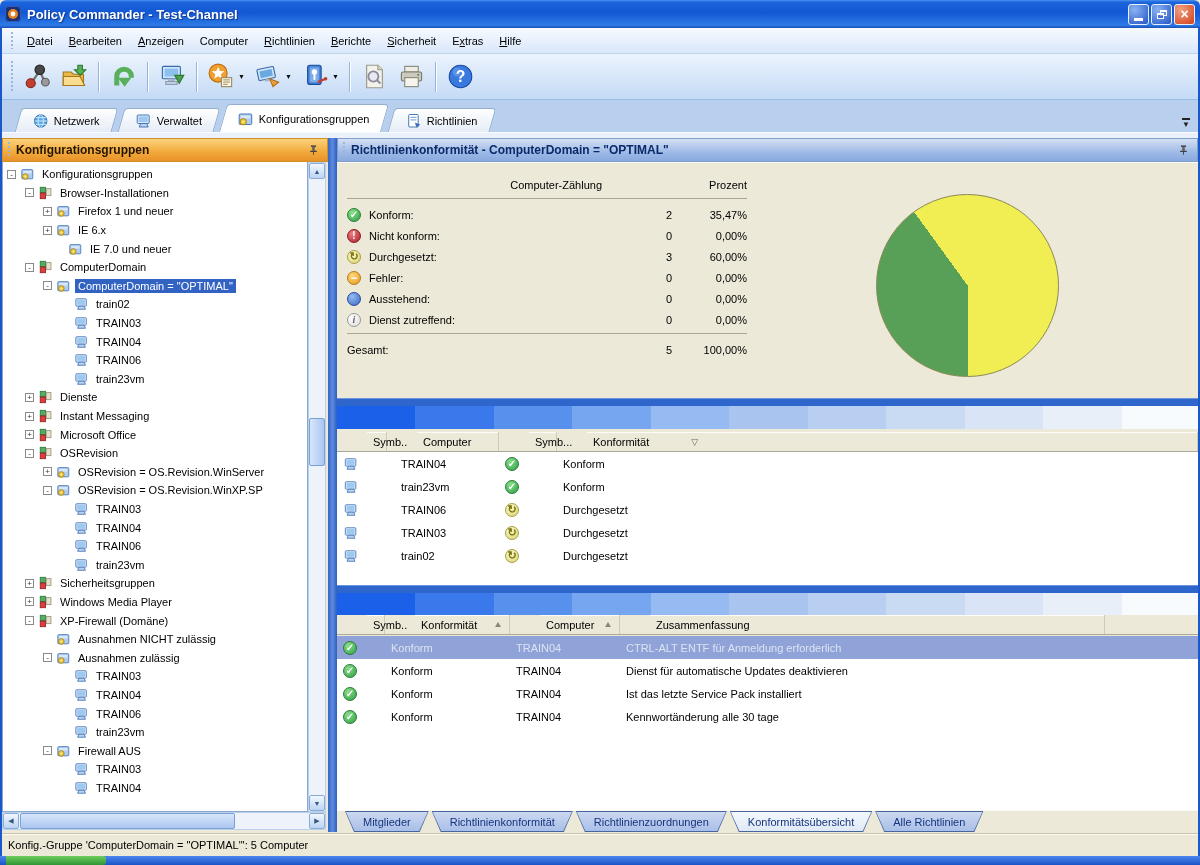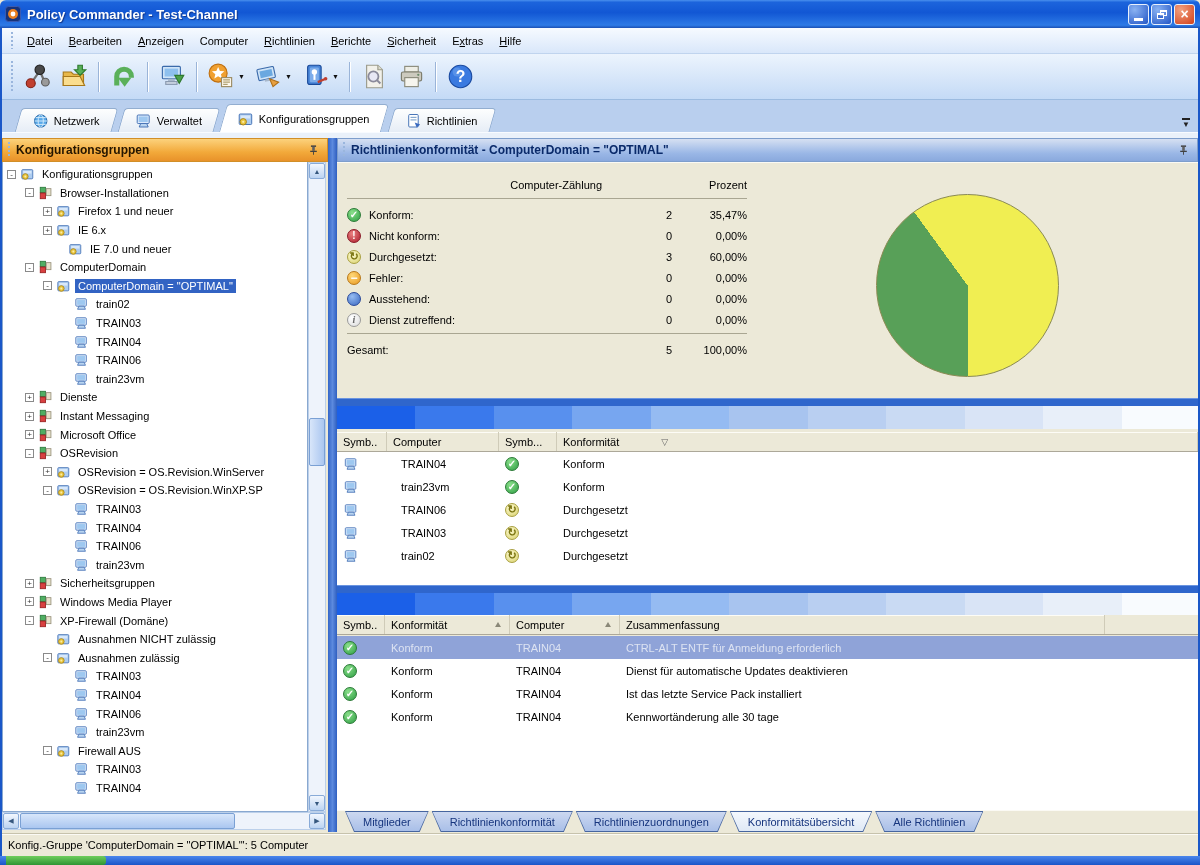--- a/index.html
+++ b/index.html
@@ -116,21 +116,21 @@
   .band { position:absolute; left:0; width:861px; height:23px;
     background:linear-gradient(90deg,
       #1b60e8 0,#1b60e8 78px,#3a79ec 78px,#3a79ec 157px,#5890ee 157px,#5890ee 235px,
       #77a6f0 235px,#77a6f0 314px,#95bbf2 314px,#95bbf2 392px,#a8c4ef 392px,#a8c4ef 471px,
       #b9cff1 471px,#b9cff1 549px,#c9daf3 549px,#c9daf3 628px,#d9e4f6 628px,#d9e4f6 706px,
       #e8eff9 706px,#e8eff9 785px,#f8fbfe 785px); }
 
   .grid-head { position:absolute; left:0; width:861px; height:20px; background:#ece9d8;
     border-bottom:1px solid #aca899; display:grid; align-items:center; }
   .grid-head .hc { height:100%; display:flex; align-items:center; padding-left:6px;
-    border-right:1px solid #cfcbb8; box-shadow:inset 0 1px 0 #fdfcf6; }
+    border-right:1px solid #cfcbb8; box-shadow:inset 0 1px 0 #fdfcf6;margin-left:30px; }
   .t1 { grid-template-columns:50px 112px 58px 1fr; }
   .t2 { grid-template-columns:48px 125px 110px 485px 1fr; }
   .grid-body { position:absolute; left:0; width:861px; background:#fff; overflow:hidden; }
   .grow { display:grid; height:23px; align-items:center; }
   .grow .c { padding-left:6px; display:flex; align-items:center; }
   .grow .c.name { padding-left:14px; }
   .grow.sel { background:#8fa3d8; color:#dde3f2; }
   .grow .icn svg { width:16px; height:14px; display:block; }
   .filter-glyph { color:#666; font-size:9px; margin-left:42px; }
   .sort-asc { width:0; height:0; border-left:3px solid rgba(0,0,0,0);

